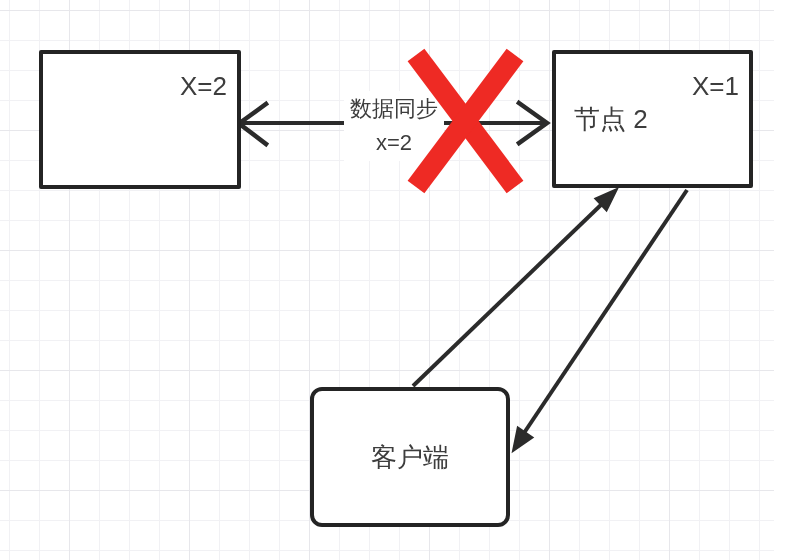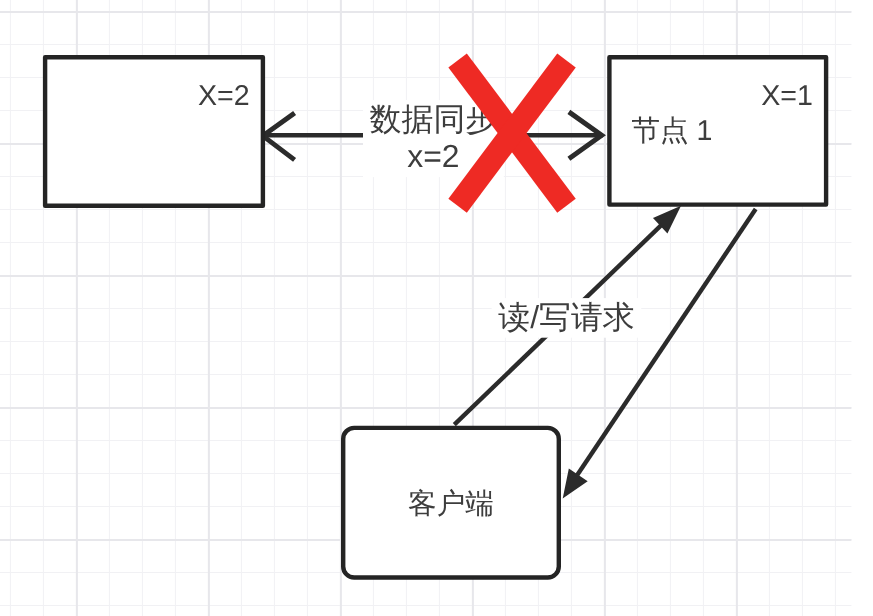--- a/index.html
+++ b/index.html
@@ -74,21 +74,21 @@
   .client-name { position: static; transform: none; }
   .node-value {
     position: absolute;
     top: 17px; right: 10px;
     white-space: nowrap;
   }
   .edge-label {
     position: absolute;
     transform: translate(-50%, -50%);
     background: #ffffff;
-    font-size: 29px;
+    font-size: 22px;
     line-height: 34px;
     text-align: center;
     padding: 1px 6px;
     white-space: nowrap;
   }
   #sync-label    { left: 394px; top: 126px; }
   #request-label { left: 515px; top: 289px; }
   #response-label{ left: 600px; top: 328px; }
 </style>
 </head>
@@ -114,32 +114,31 @@
       <polygon class="filled-head" points="513,451 517.8,427.5 532.5,437.5"></polygon>
     </g>
   </svg>
 
   <div class="node rect" id="node1">
     <span class="node-value">X=2</span>
   </div>
 
   <div class="node rect" id="node2">
     <span class="node-value">X=1</span>
-    <span class="node-name">节点 1</span>
+    <span class="node-name">节点 2</span>
   </div>
 
   <div class="node rounded" id="client">
     <span class="node-name client-name">客户端</span>
   </div>
 
   <div class="edge-label" id="sync-label">
     <div>数据同步</div>
     <div>x=2</div>
   </div>
-  <div class="edge-label" id="request-label">读/写请求</div>
 
   <svg class="layer" viewBox="0 0 794 560">
     <g>
       <line class="red-x-stroke" x1="416" y1="55" x2="515" y2="187"></line>
       <line class="red-x-stroke" x1="515" y1="55" x2="416" y2="187"></line>
     </g>
   </svg>
 
 </div>
 

